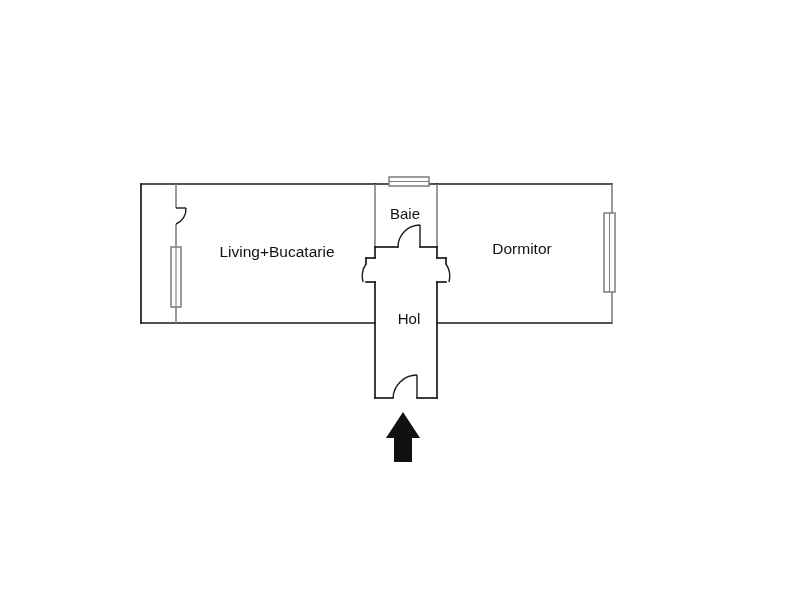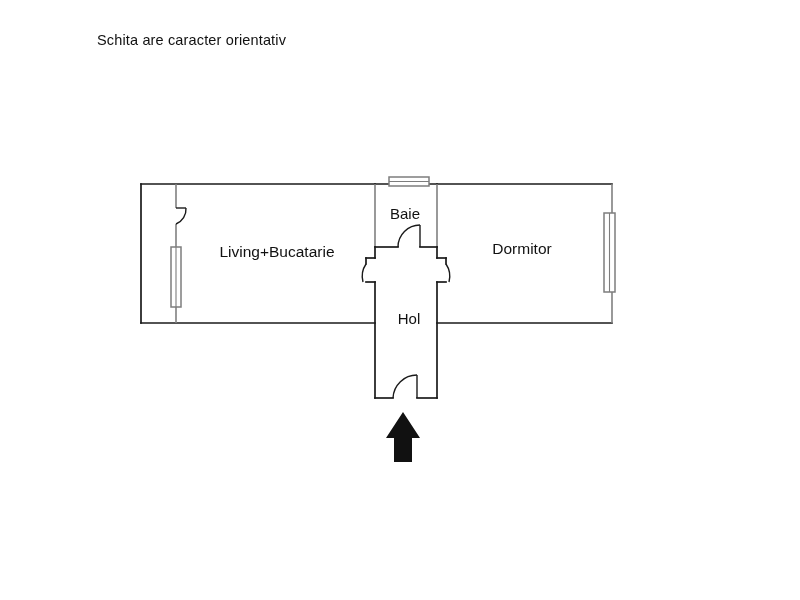--- a/index.html
+++ b/index.html
@@ -73,21 +73,20 @@
   .entry-arrow {
     fill: #111111;
     stroke: none;
   }
 </style>
 </head>
 <body>
 
 <div id="floorplan-page">
 
-  <div id="plan-title">Schita are caracter orientativ</div>
 
   <svg id="plan-svg" width="800" height="600" viewBox="0 0 800 600">
 
     <g>
 
       <path class="wall" d="M 141 184 L 375 184"></path>
 
       <path class="wall" d="M 141 323 L 375 323"></path>
 
       <path class="wall" d="M 141 184 L 141 323"></path>

